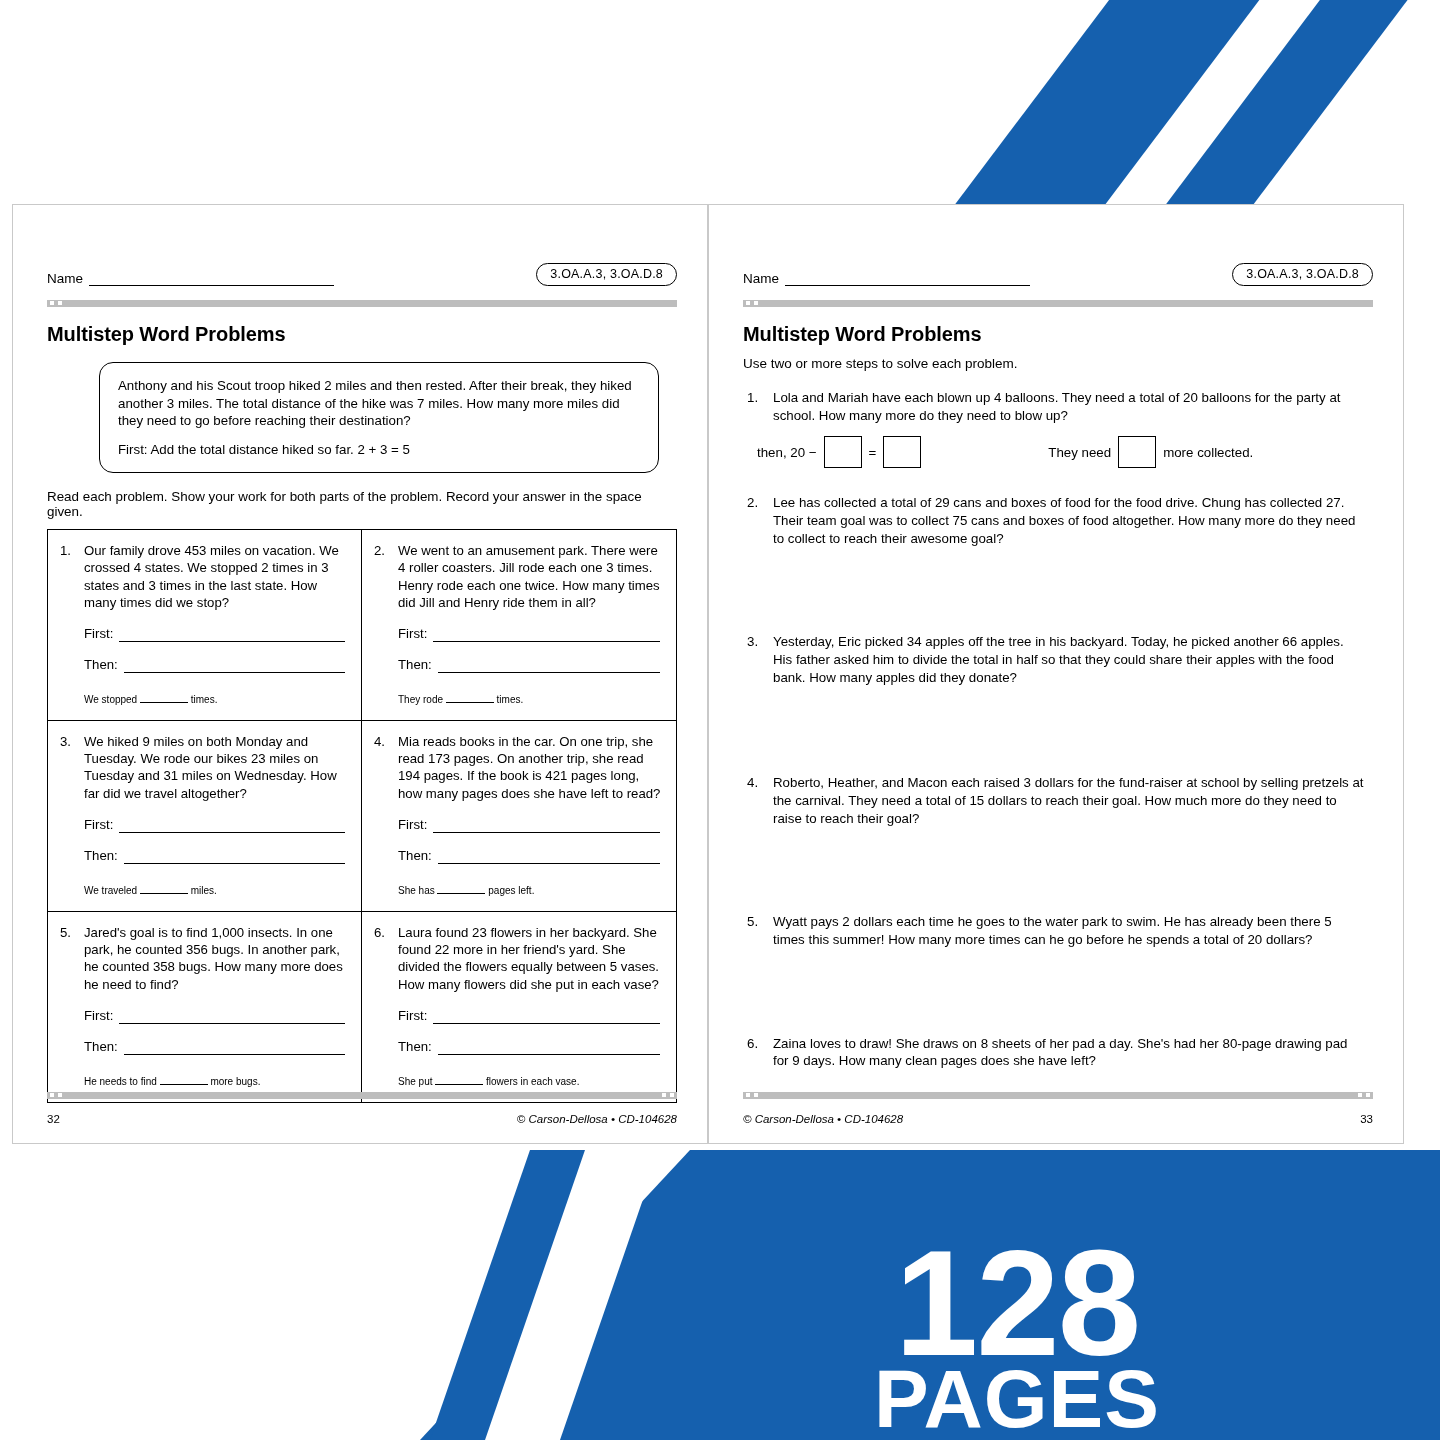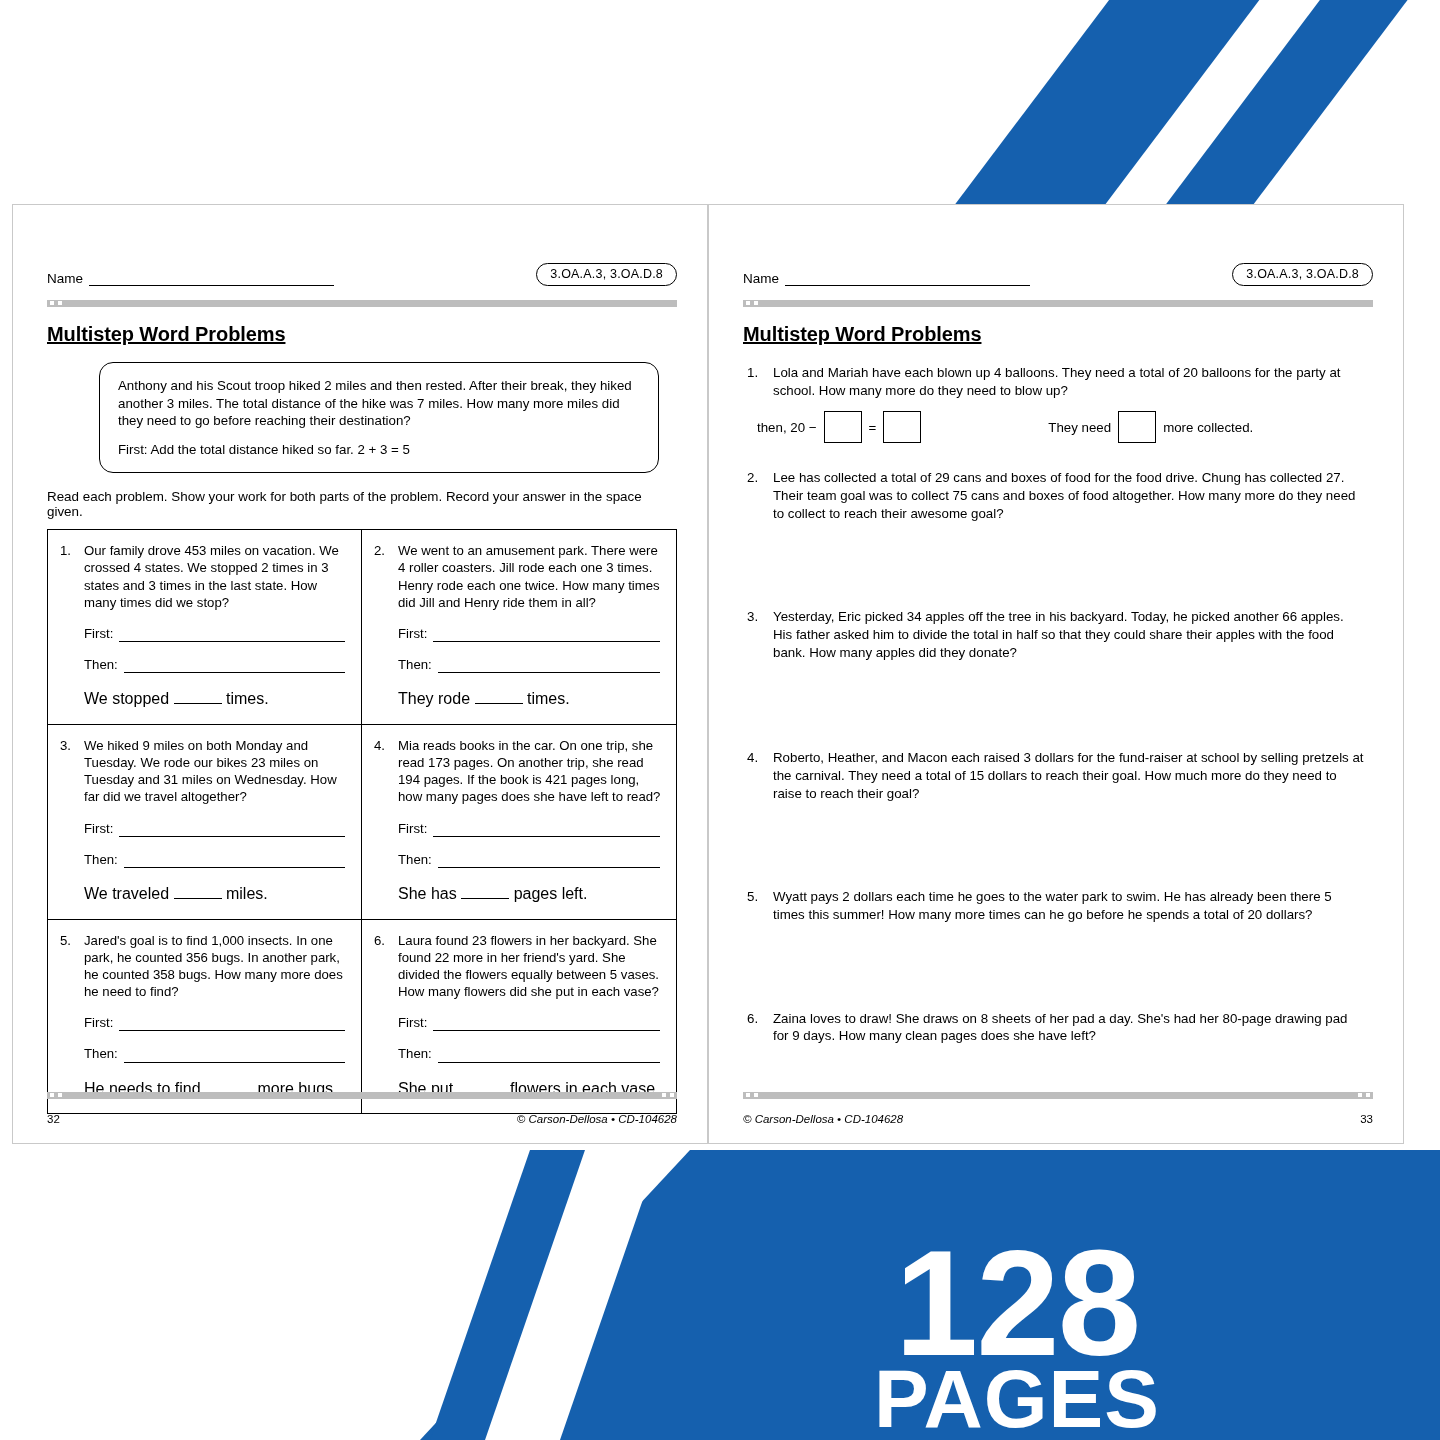--- a/index.html
+++ b/index.html
@@ -92,21 +92,20 @@
     background: #fff;
   }
   .rule-bar::before { left: 3px; }
   .rule-bar::after { left: 11px; }
 
   .title {
     font-size: 20px;
     font-weight: bold;
     margin: 16px 0 0 0;
     letter-spacing: -0.1px;
-    text-decoration: underline;
   }
 
   .subinstr {
     font-size: 13.5px;
     margin-top: 10px;
   }
 
   
   .example-box {
     margin: 16px 0 0 52px;
@@ -156,21 +155,21 @@
   .step-row .ln {
     flex: 1;
     border-bottom: 1px solid #000;
     height: 13px;
     margin-left: 6px;
     margin-right: 4px;
   }
   .answer-row {
     margin-top: 16px;
     padding-left: 24px;
-    font-size: 16px;
+    font-size: 10px;
   }
   .short-blank {
     display: inline-block;
     width: 48px;
     border-bottom: 1px solid #000;
     height: 13px;
   }
 
   
   .olist { margin-top: 18px; }
@@ -433,20 +432,21 @@
       <div style="display:flex;align-items:flex-end;flex:1;">
         <span class="name-label">Name</span>
         <span class="name-line"></span>
       </div>
       <div class="standard-pill">3.OA.A.3, 3.OA.D.8</div>
     </div>
 
     <div class="rule-bar"></div>
 
     <h1 class="title">Multistep Word Problems</h1>
+    <p class="subinstr">Use two or more steps to solve each problem.</p>
 
     <div class="olist">
 
       <div class="oitem">
         <span class="onum">1.</span>
         <span class="otext">Lola and Mariah have each blown up 4 balloons. They need a total of 20 balloons for the party at school. How many more do they need to blow up?</span>
       </div>
       <div class="work-box-row second">
         <span>then, 20 −</span>
         <span class="inbox"></span>

